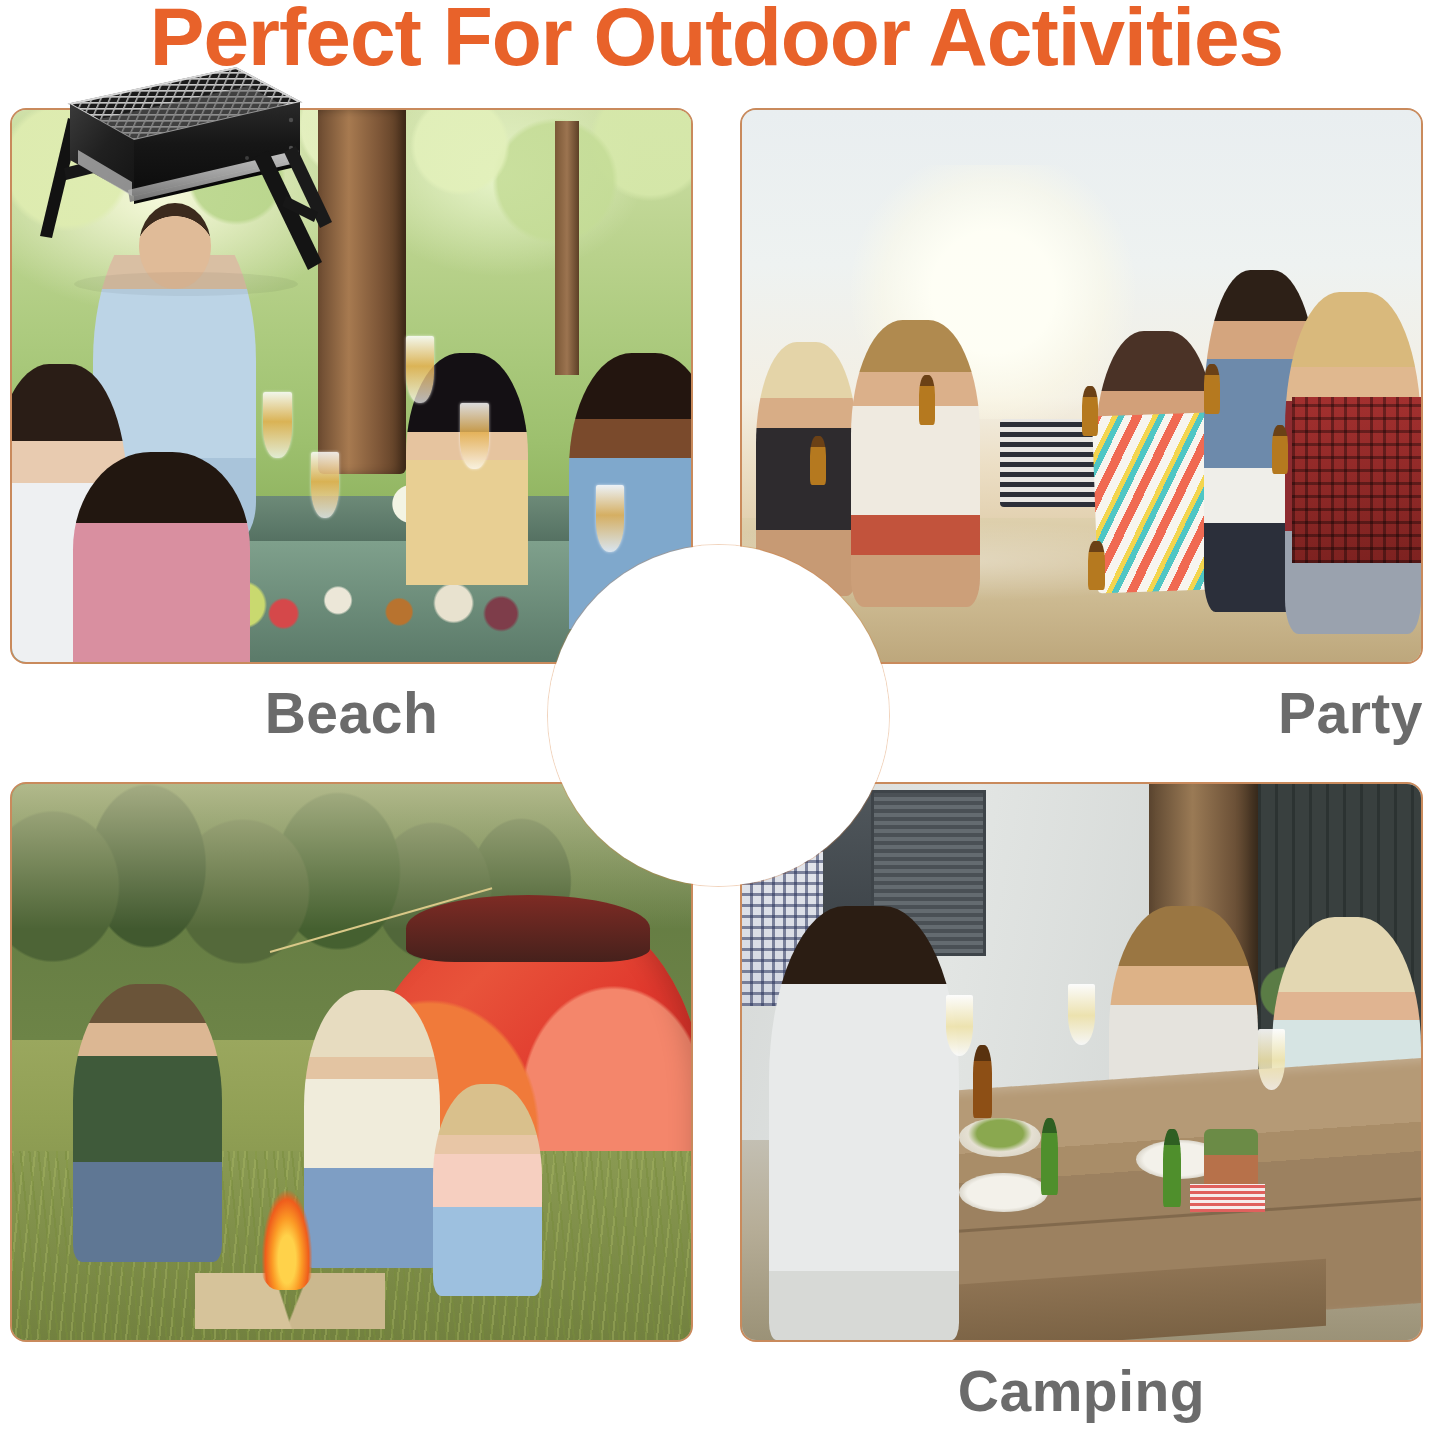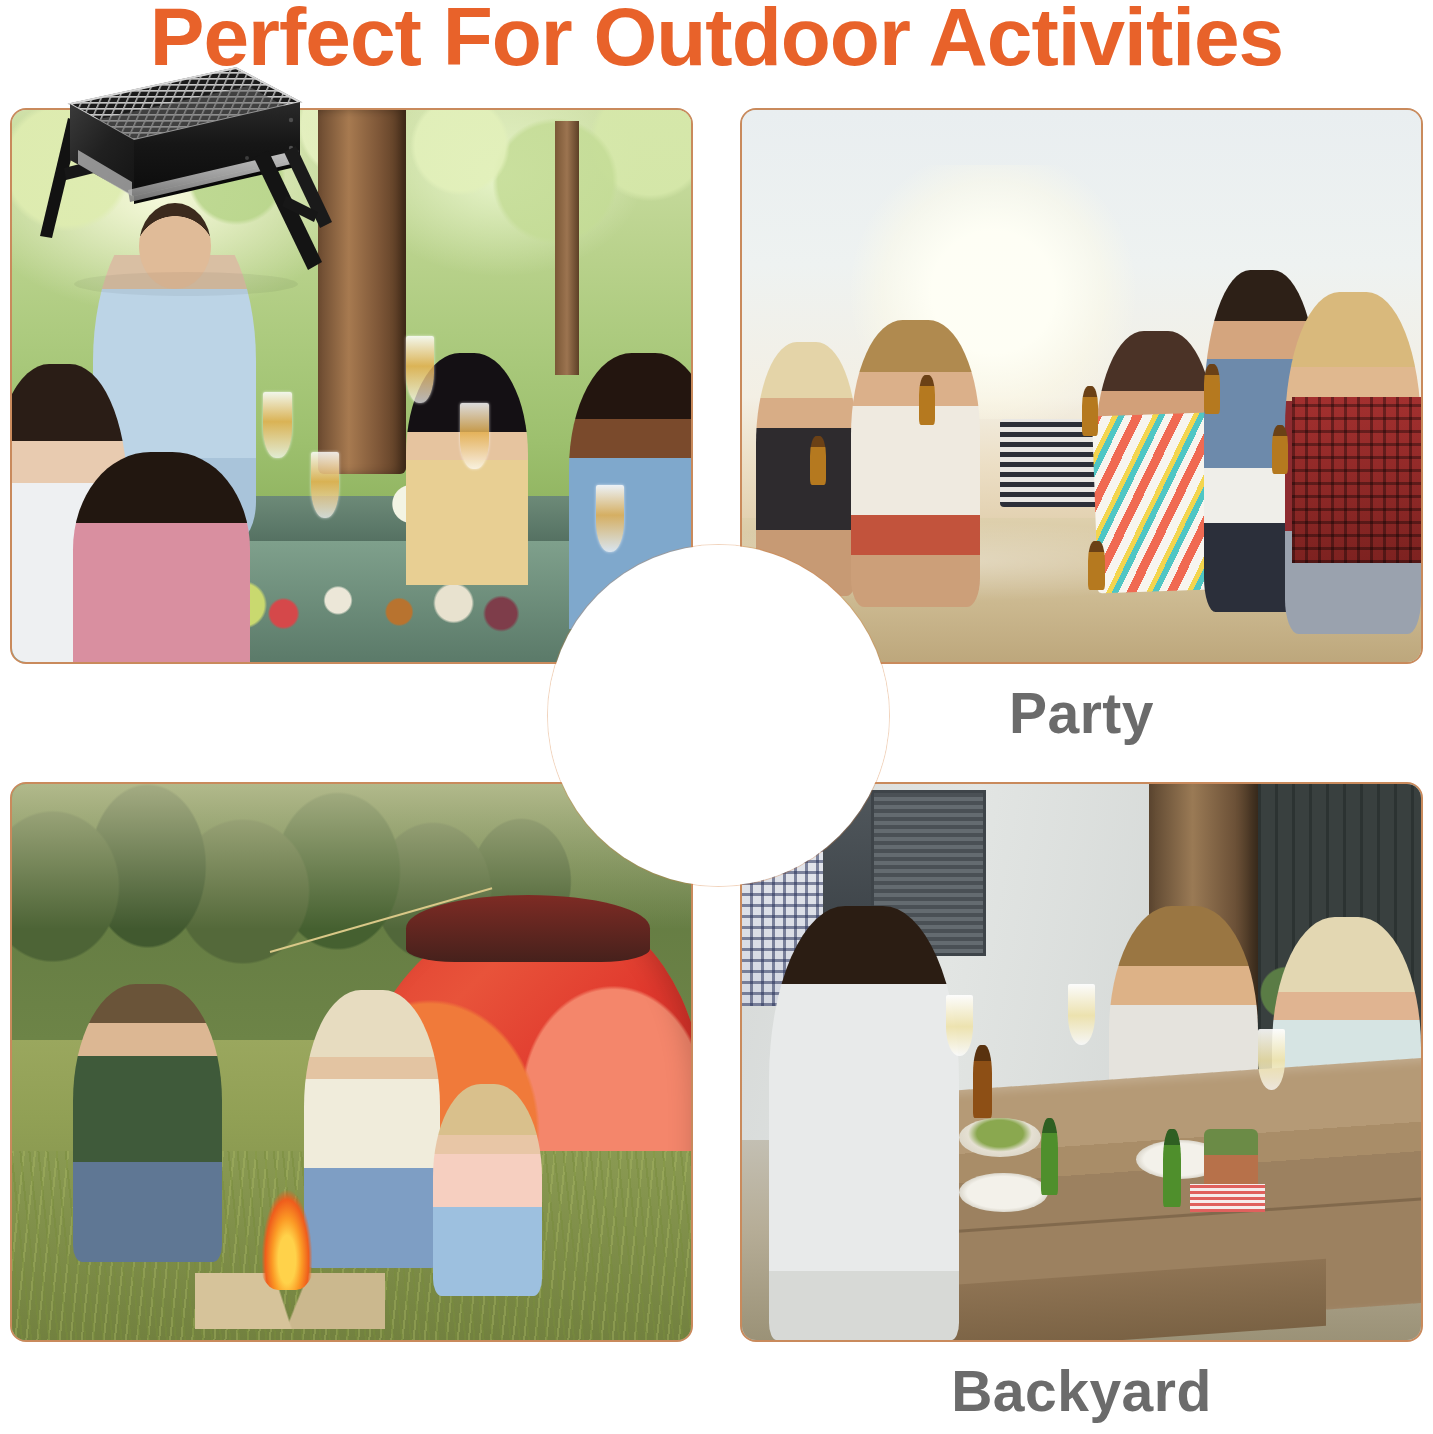--- a/index.html
+++ b/index.html
@@ -50,21 +50,21 @@
   .caption {
     position:absolute;
     font-size:57px;
     font-weight:600;
     color:#6B6B6B;
     letter-spacing:0.5px;
     white-space:nowrap;
     font-family:"Liberation Sans", sans-serif;
   }
   .c-beach    { left:10px;  top:680px;  width:683px; text-align:center; }
-  .c-party    { left:740px; top:680px;  width:683px; text-align:center; }
+  .c-party    { left:740px; top:680px;  width:683px; text-align:right; }
   .c-camping  { left:10px;  top:1358px; width:683px; text-align:center; }
   .c-backyard { left:740px; top:1358px; width:683px; text-align:center; }
 
   
   .medallion {
     position:absolute;
     left:548px; top:545px;
     width:341px; height:341px;
     border-radius:50%;
     background:
@@ -466,20 +466,21 @@
       <div class="p5"></div>
       <div class="p2"></div>
       <div class="p3"></div>
       <div class="glass g1"></div>
       <div class="glass g2"></div>
       <div class="glass g3"></div>
       <div class="glass g4"></div>
       <div class="glass g5"></div>
     </div>
   </div>
+  <div class="caption c-beach">Beach</div>
 
   <div class="panel p-party">
     <div class="scene sc-party">
       <div class="sun"></div>
       <div class="sand"></div>
       <div class="fig f1"></div>
       <div class="fig f2"></div>
       <div class="fig f3"></div>
       <div class="fig f3b"></div>
       <div class="fig f4"></div>
@@ -535,21 +536,21 @@
       <div class="gbottle gb1"></div>
       <div class="gbottle gb2"></div>
       <div class="pot"></div>
       <div class="napkin"></div>
       <div class="b1"></div>
       <div class="wine w1"></div>
       <div class="wine w2"></div>
       <div class="wine w3"></div>
     </div>
   </div>
-  <div class="caption c-backyard">Backyard</div>
+  <div class="caption c-backyard">Camping</div>
 
   <div class="medallion">
     <div class="medallion-inner"></div>
   </div>
 
   <svg class="grill" viewBox="0 0 341 341">
     <defs>
       <linearGradient id="bodyG" x1="0" y1="0" x2="0" y2="1">
         <stop offset="0%" stop-color="#2a2a2a"></stop>
         <stop offset="45%" stop-color="#161616"></stop>

